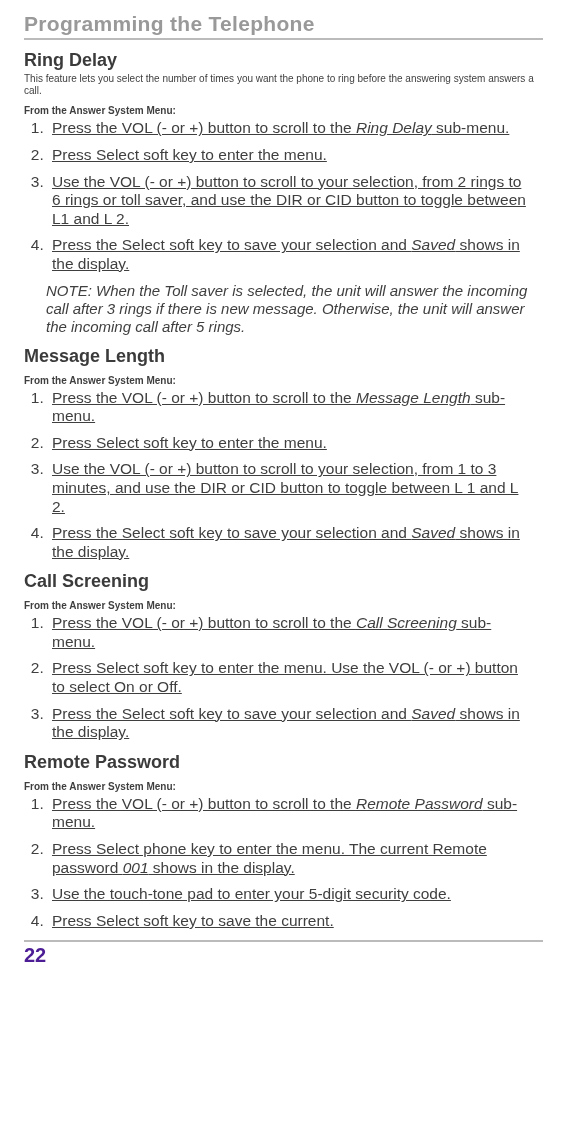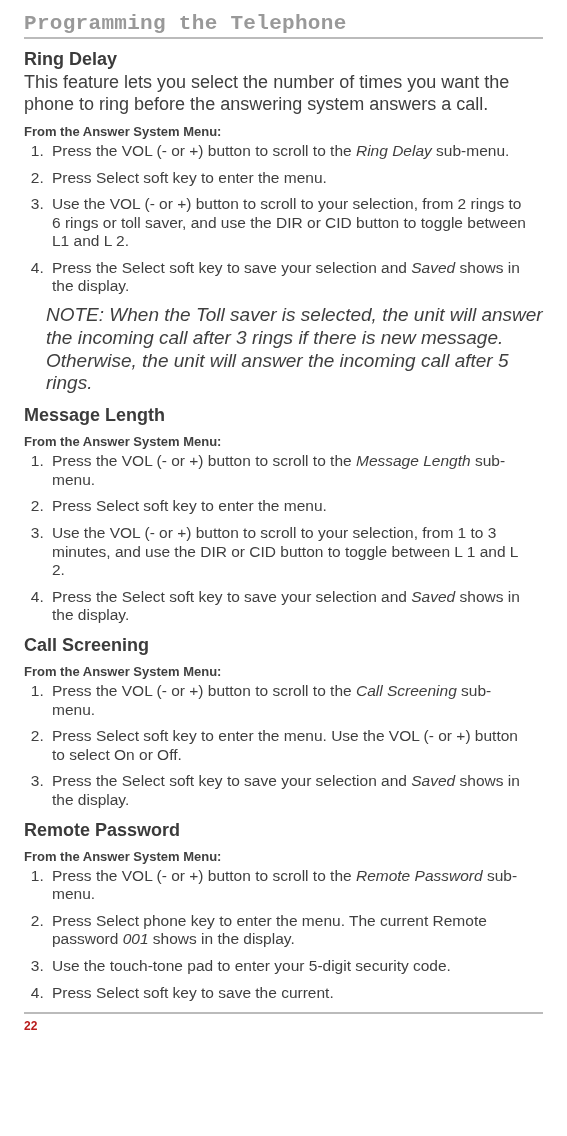--- a/index.html
+++ b/index.html
@@ -20,70 +20,70 @@
     }
     .chapter-head {
       color: #999;
       font-size: 21px;
       font-weight: 600;
       letter-spacing: 0.3px;
       margin: 0 0 4px 0;
       border-bottom: 2.5px solid #bbb;
       padding-bottom: 2px;
       font-stretch: condensed;
-      font-family: Liberation Mono, monospace;
     }
     .h2 {
       color: #3b3b3b;
       font-size: 18px;
       font-weight: 700;
       margin: 10px 0 2px 0;
       font-stretch: condensed;
     }
     .body {
-      font-size: 18px;
+      font-size: 10px;
       line-height: 1.22;
       margin: 0 0 6px 0;
       font-stretch: condensed;
     }
     .h3bold {
-      font-size: 13px;
+      font-size: 10px;
       font-weight: 700;
       margin: 8px 0 3px 0;
       font-stretch: condensed;
     }
     ol.steps {
       margin: 0 17px 6px 0;
       padding: 0 0 0 24px;
       list-style: decimal;
+      text-decoration: underline;
     }
     ol.steps li {
       font-size: 15.5px;
       line-height: 1.20;
       margin: 0 0 8px 0;
       padding-left: 4px;
       font-stretch: condensed;
     }
     .italic { font-style: italic; }
     .note {
       font-style: italic;
-      font-size: 19px;
+      font-size: 15px;
       line-height: 1.20;
       margin: 2px 0 0 22px;
       font-stretch: condensed;
     }
     .footer {
       border-top: 2.5px solid #bbb;
       margin-top: 10px;
       padding-top: 2px;
     }
     .pagenum {
-      font-size: 12px;
+      font-size: 20px;
       font-weight: 700;
-      color: #b91c1c;
+      color: #4c1d95;
       font-stretch: condensed;
     }
   </style>
 </head>
 <body>
 
 <div class="page">
 
   <h1 class="chapter-head">Programming the Telephone</h1>
 

